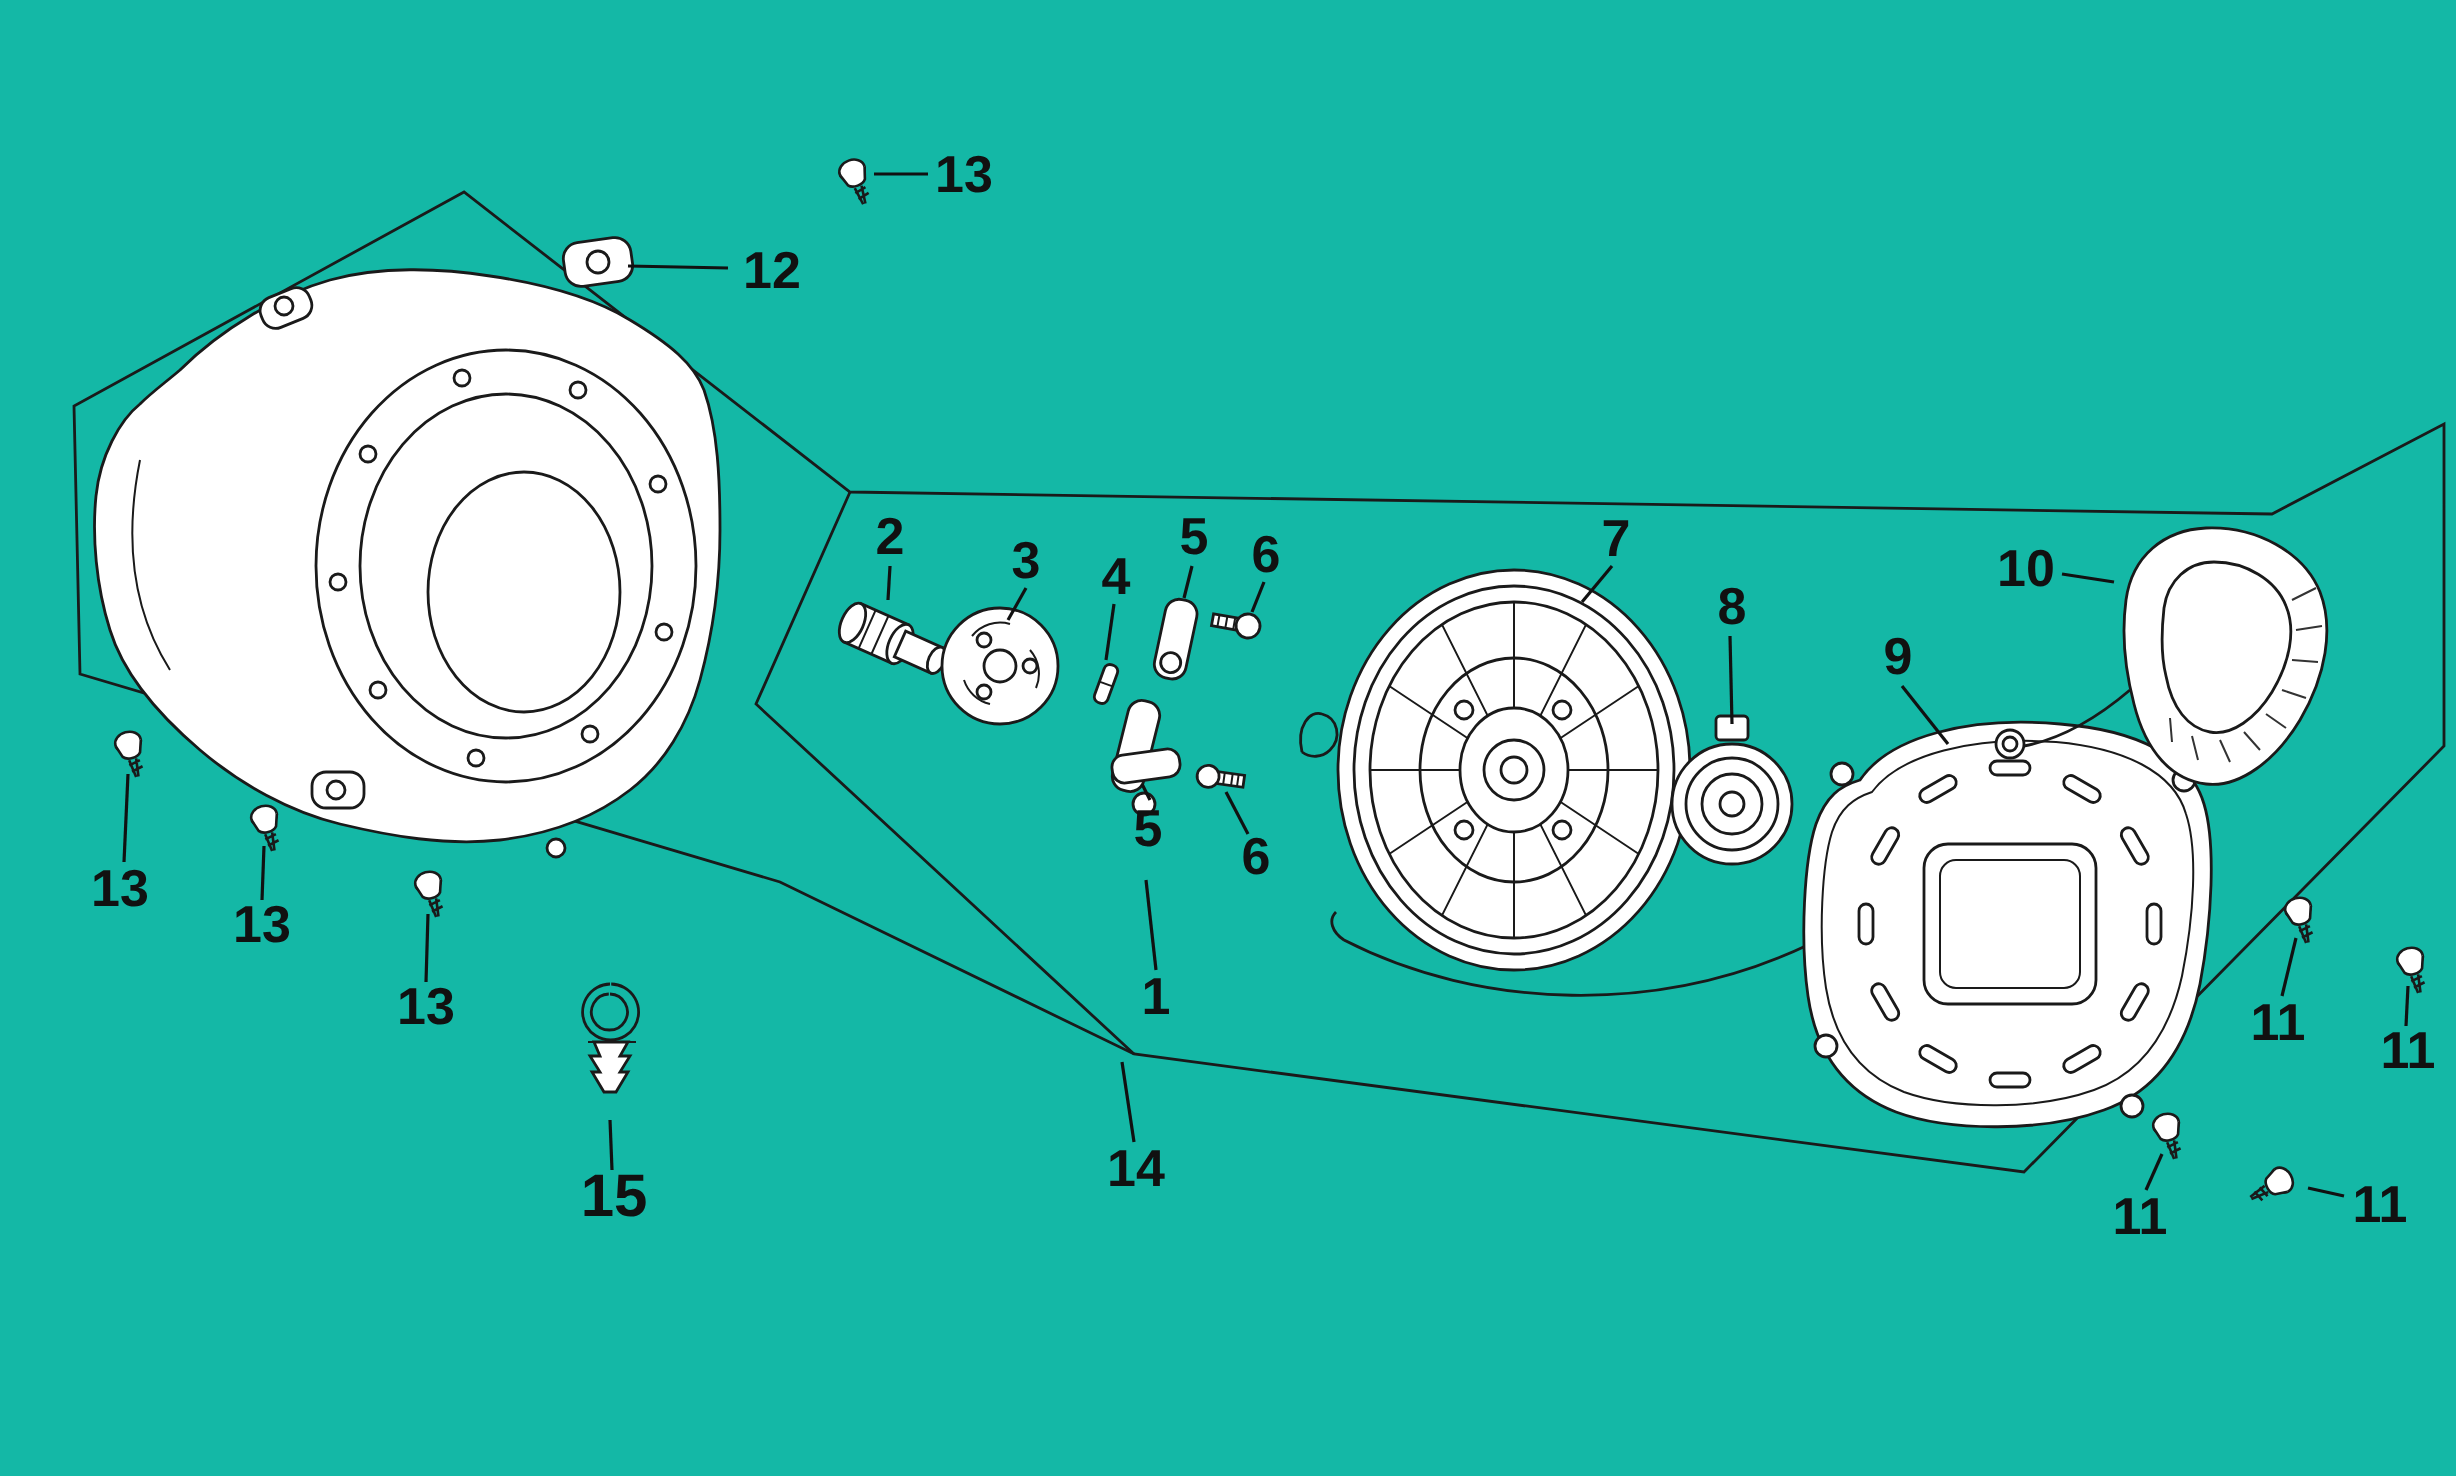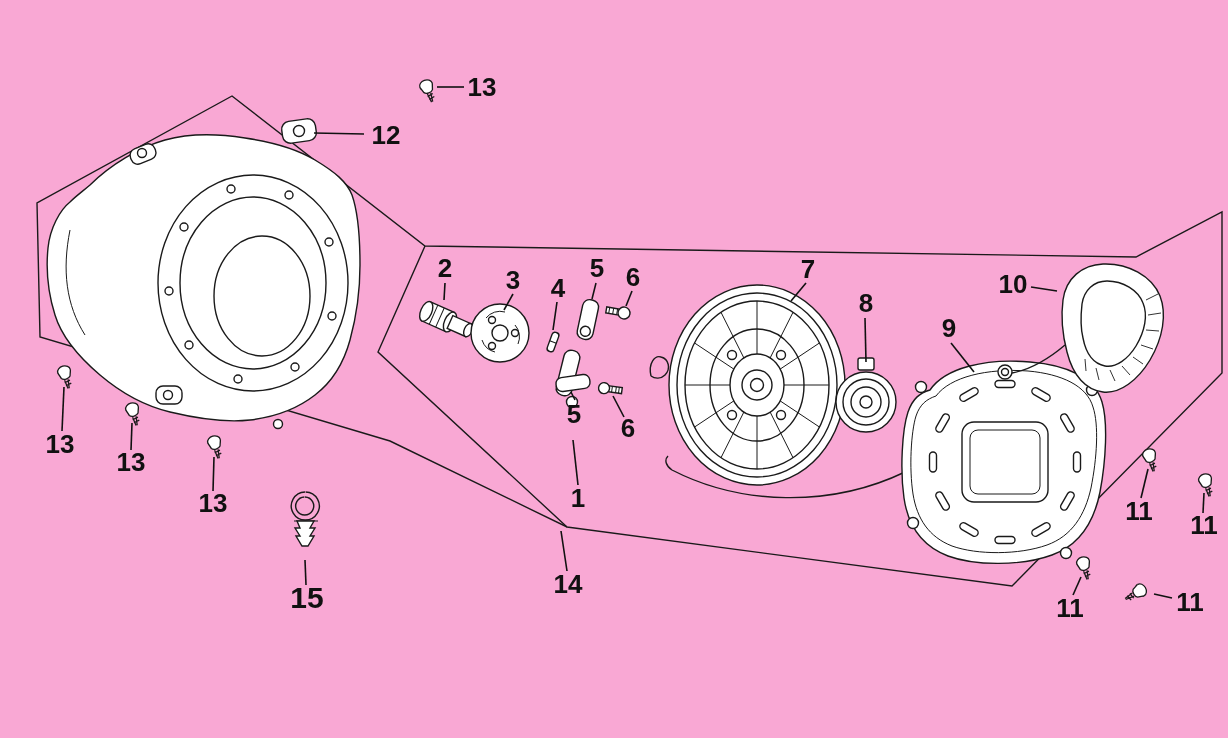--- a/index.html
+++ b/index.html
@@ -1,16 +1,16 @@
 <!DOCTYPE html>
 <html><head>
 <meta charset="utf-8">
 <style>
   html,body{margin:0;padding:0;background:#ffffff;}
-  .stage{position:relative;width:1228px;height:738px;background:#f9a8d4;overflow:hidden;}
+  .stage{position:relative;width:1228px;height:738px;background:#14b8a6;overflow:hidden;}
   svg{display:block;}
   .callout{font-family:"Liberation Sans",sans-serif;font-weight:700;font-size:26px;fill:#111111;}
   .callout.lg{font-size:30px;}
   .ln{stroke:#1a1a1a;stroke-width:1.4;fill:none;}
   .lnw{stroke:#1a1a1a;stroke-width:1.4;fill:#ffffff;}
   .thin{stroke:#1a1a1a;stroke-width:1;fill:none;}
   .leader{stroke:#111111;stroke-width:1.6;fill:none;}
 </style>
 </head>
 <body>

